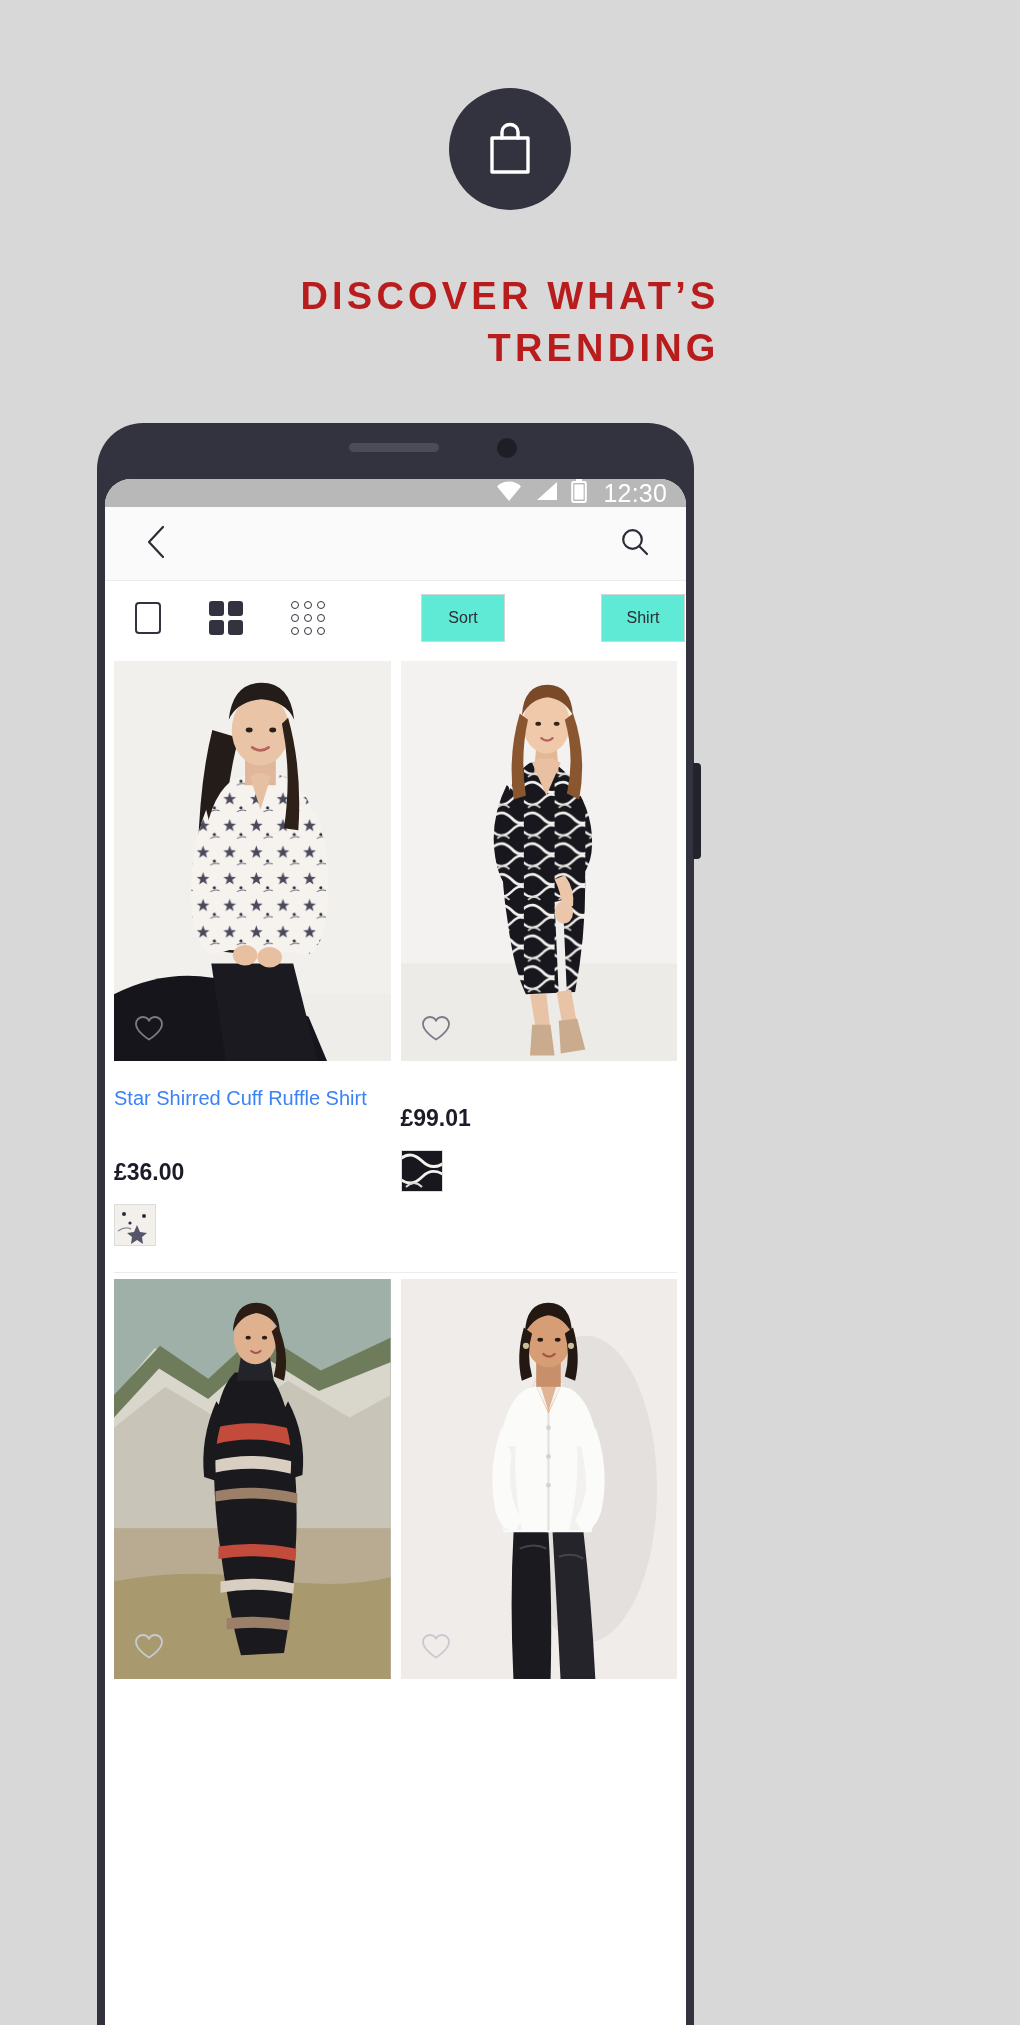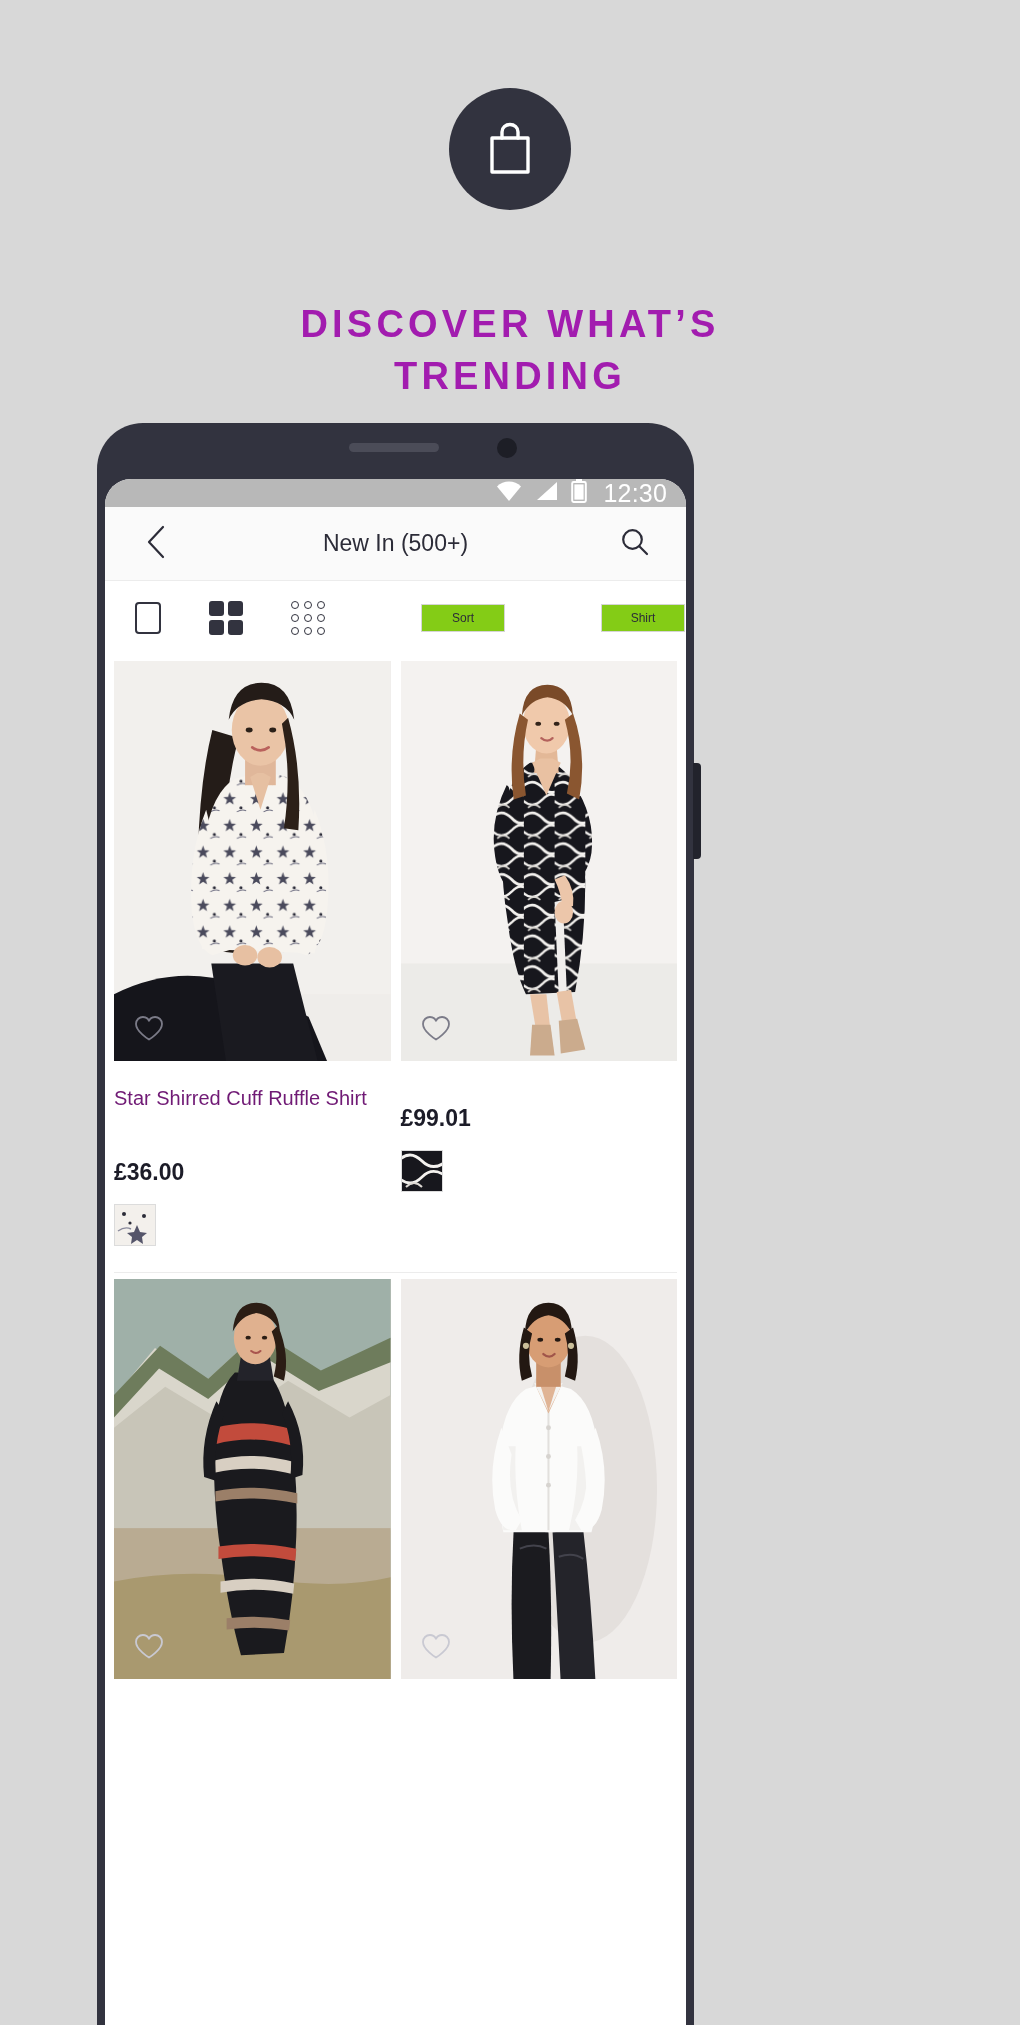--- a/index.html
+++ b/index.html
@@ -35,23 +35,23 @@
     border-radius: 50%;
     background: #32333f;
     display: flex;
     align-items: center;
     justify-content: center;
   }
 
   .logo-circle svg { display: block; }
 
   .headline {
-    margin-top: 88px;
-    text-align: center;
-    color: #a21caf;
+    margin-top: 60px;
+    text-align: right;
+    color: #b91c1c;
     font-size: 38px;
     font-weight: bold;
     letter-spacing: 4.2px;
     line-height: 52px;
     font-family: "Liberation Sans", sans-serif;
   }
   .headline .hl-line { display: block; white-space: nowrap; }
 
   
   .phone {
@@ -200,27 +200,27 @@
     gap: 5px;
   }
   .vt-dots i {
     display: block;
     width: 8px; height: 8px;
     border: 1.6px solid #32333f;
     border-radius: 50%;
   }
   .toolbar-spacer { flex: 1; }
   .pill-btn {
-    height: 28px;
+    height: 48px;
     min-width: 84px;
     padding: 0 14px;
     border: 1px solid #d5d5d5;
-    background: #84cc16;
+    background: #5eead4;
     color: #2c2c38;
-    font-size: 12px;
+    font-size: 16px;
     font-family: "Liberation Sans", sans-serif;
     display: flex;
     align-items: center;
     justify-content: center;
     cursor: pointer;
   }
   .btn-gap { width: 14px; }
 
   
   .product-grid {
@@ -246,21 +246,21 @@
     left: 12px;
     bottom: 10px;
     width: 46px; height: 46px;
     display: flex; align-items: center; justify-content: center;
     cursor: pointer;
   }
 
   .product-title {
     margin-top: 24px;
     font-size: 20px;
-    color: #701a75;
+    color: #3b82f6;
     line-height: 26px;
     font-family: "Liberation Sans", sans-serif;
     min-height: 30px;
   }
   .product-price {
     margin-top: 44px;
     font-size: 23px;
     font-weight: bold;
     color: #1c1c28;
     font-family: "Liberation Sans", sans-serif;
@@ -339,21 +339,20 @@
     </div>
 
     <div class="app-header">
       <div class="back-btn">
         <span>
           <svg width="22" height="34" viewBox="0 0 22 34">
             <path d="M18 2 L4 17 L18 32" stroke="#2c2c38" stroke-width="2.2" fill="none" stroke-linecap="round" stroke-linejoin="round"></path>
           </svg>
         </span>
       </div>
-      <div class="header-title">New In (500+)</div>
       <div class="search-btn">
         <span>
           <svg width="30" height="30" viewBox="0 0 30 30">
             <circle cx="12.5" cy="12.5" r="9.3" stroke="#2c2c38" stroke-width="2.2" fill="none"></circle>
             <path d="M19.3 19.3 L27 27" stroke="#2c2c38" stroke-width="2.2" stroke-linecap="round"></path>
           </svg>
         </span>
       </div>
     </div>
 

